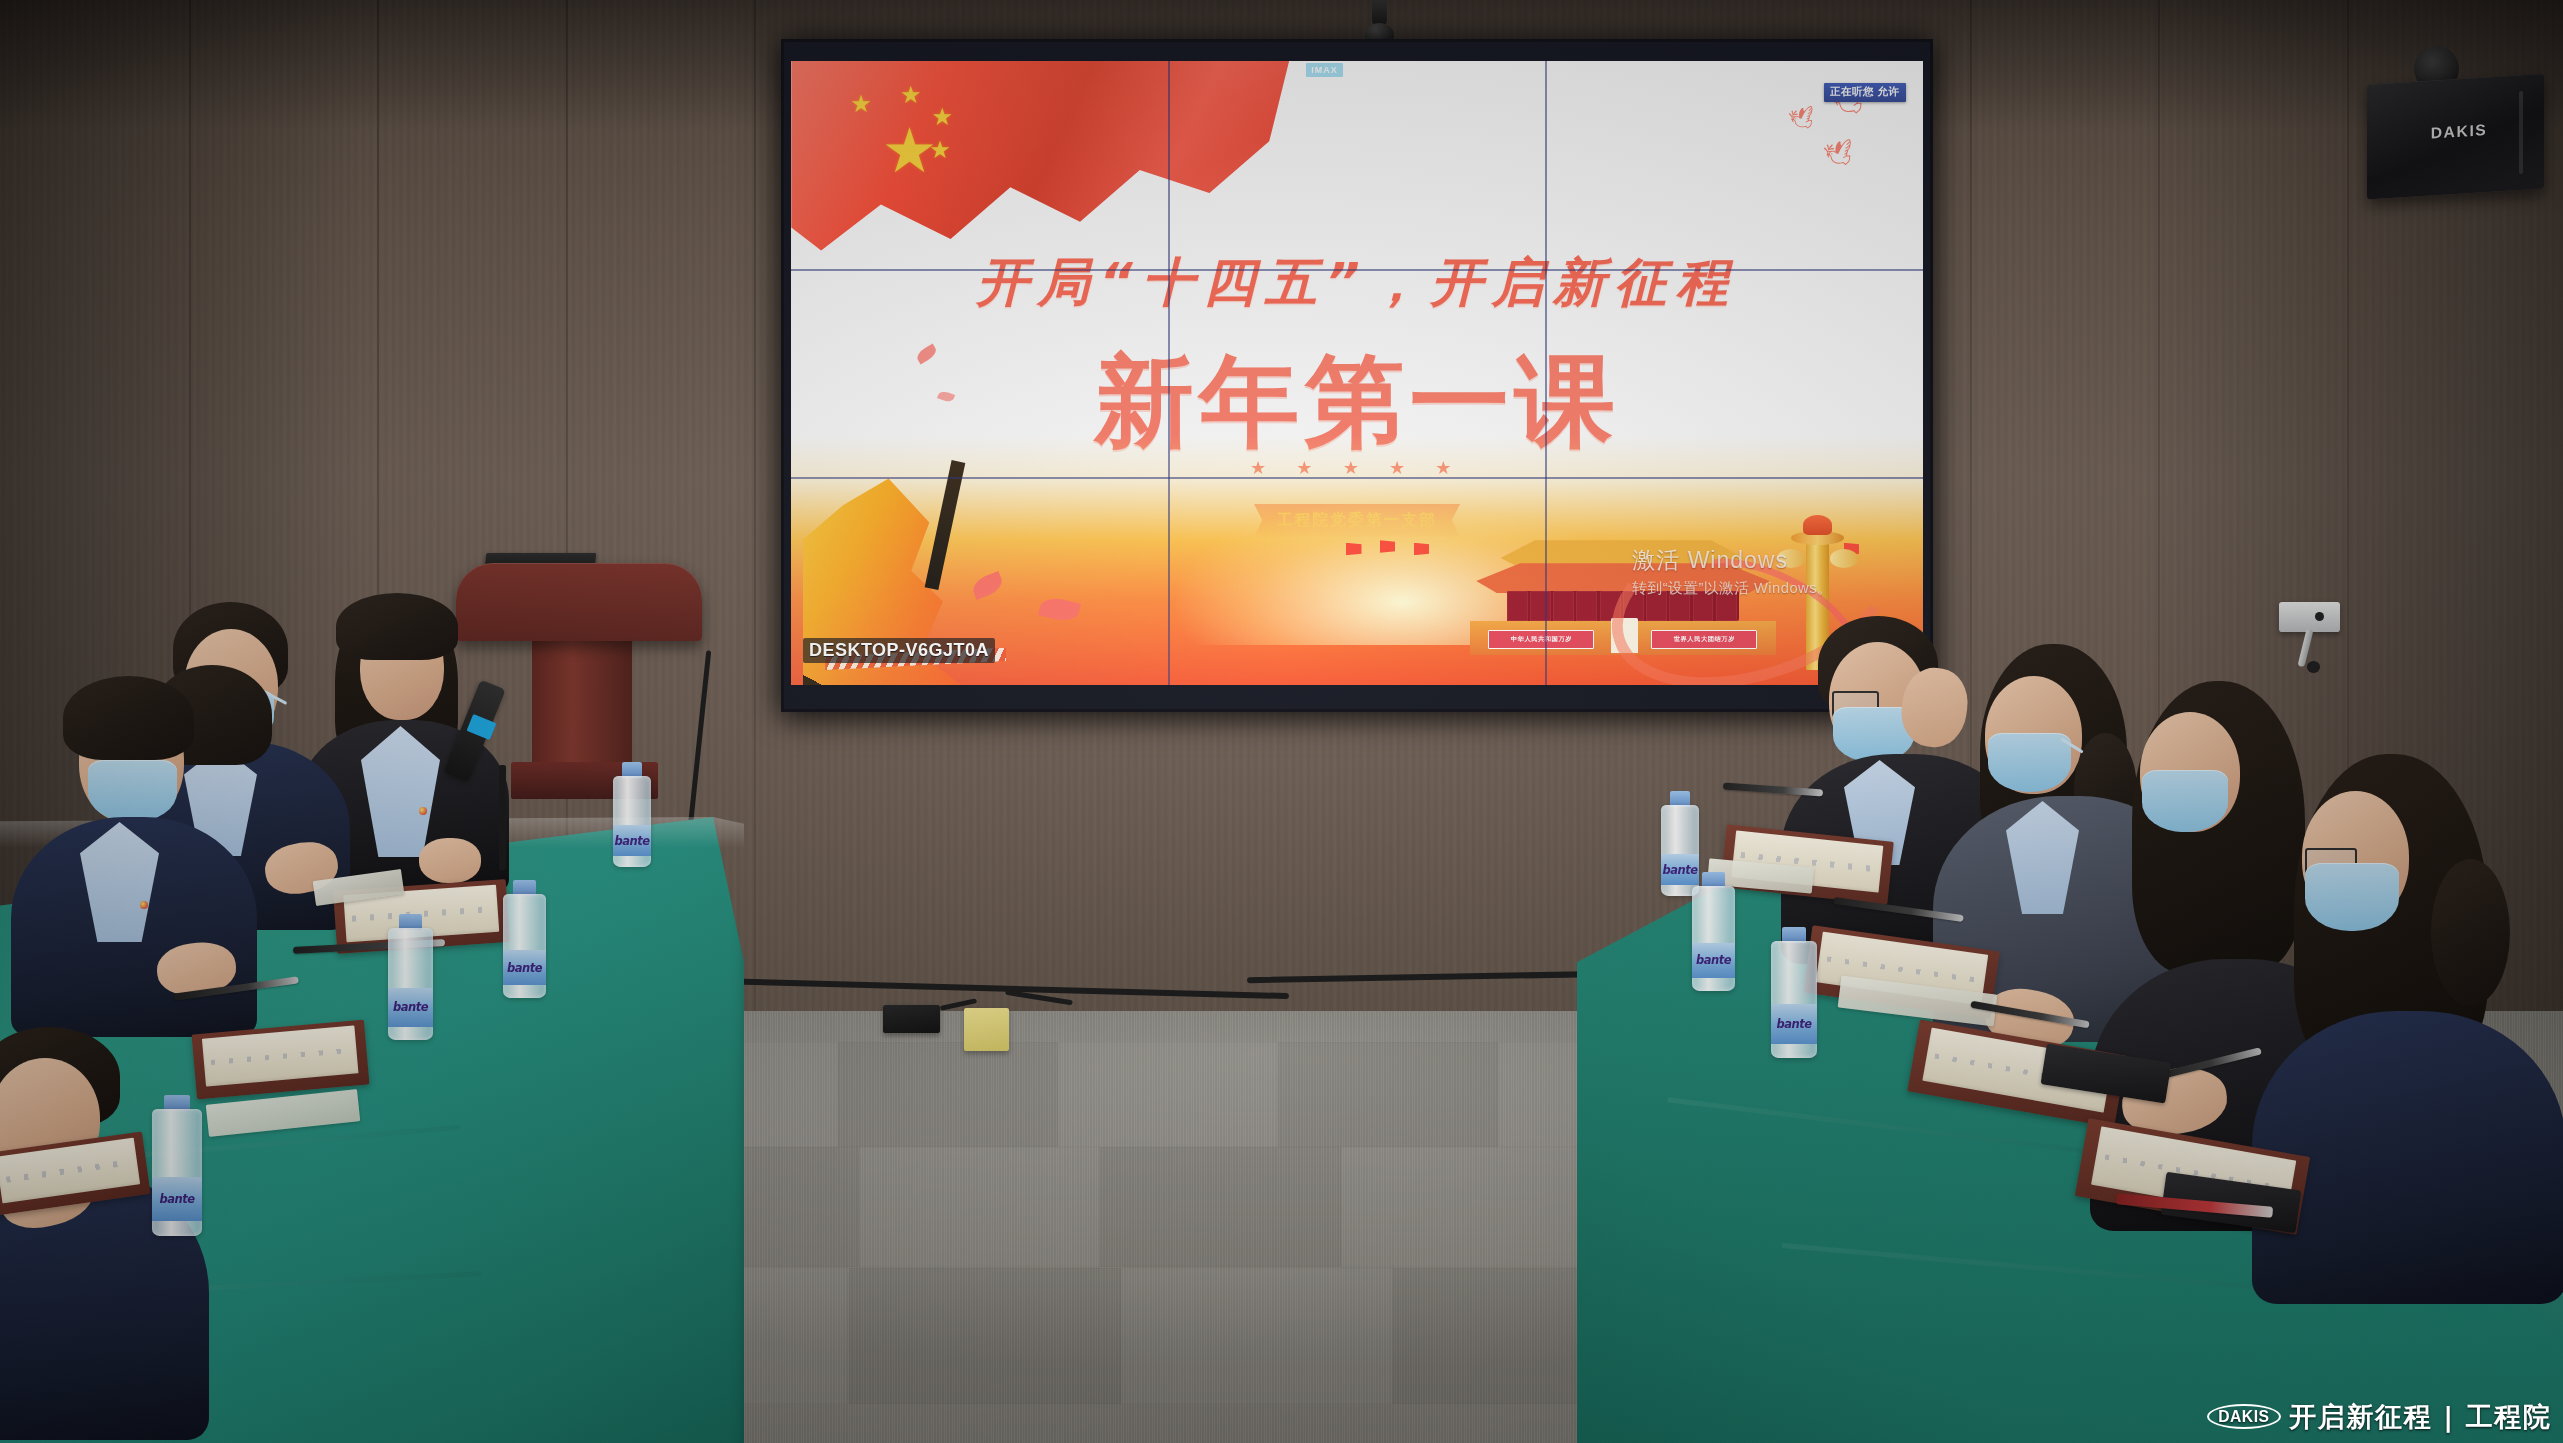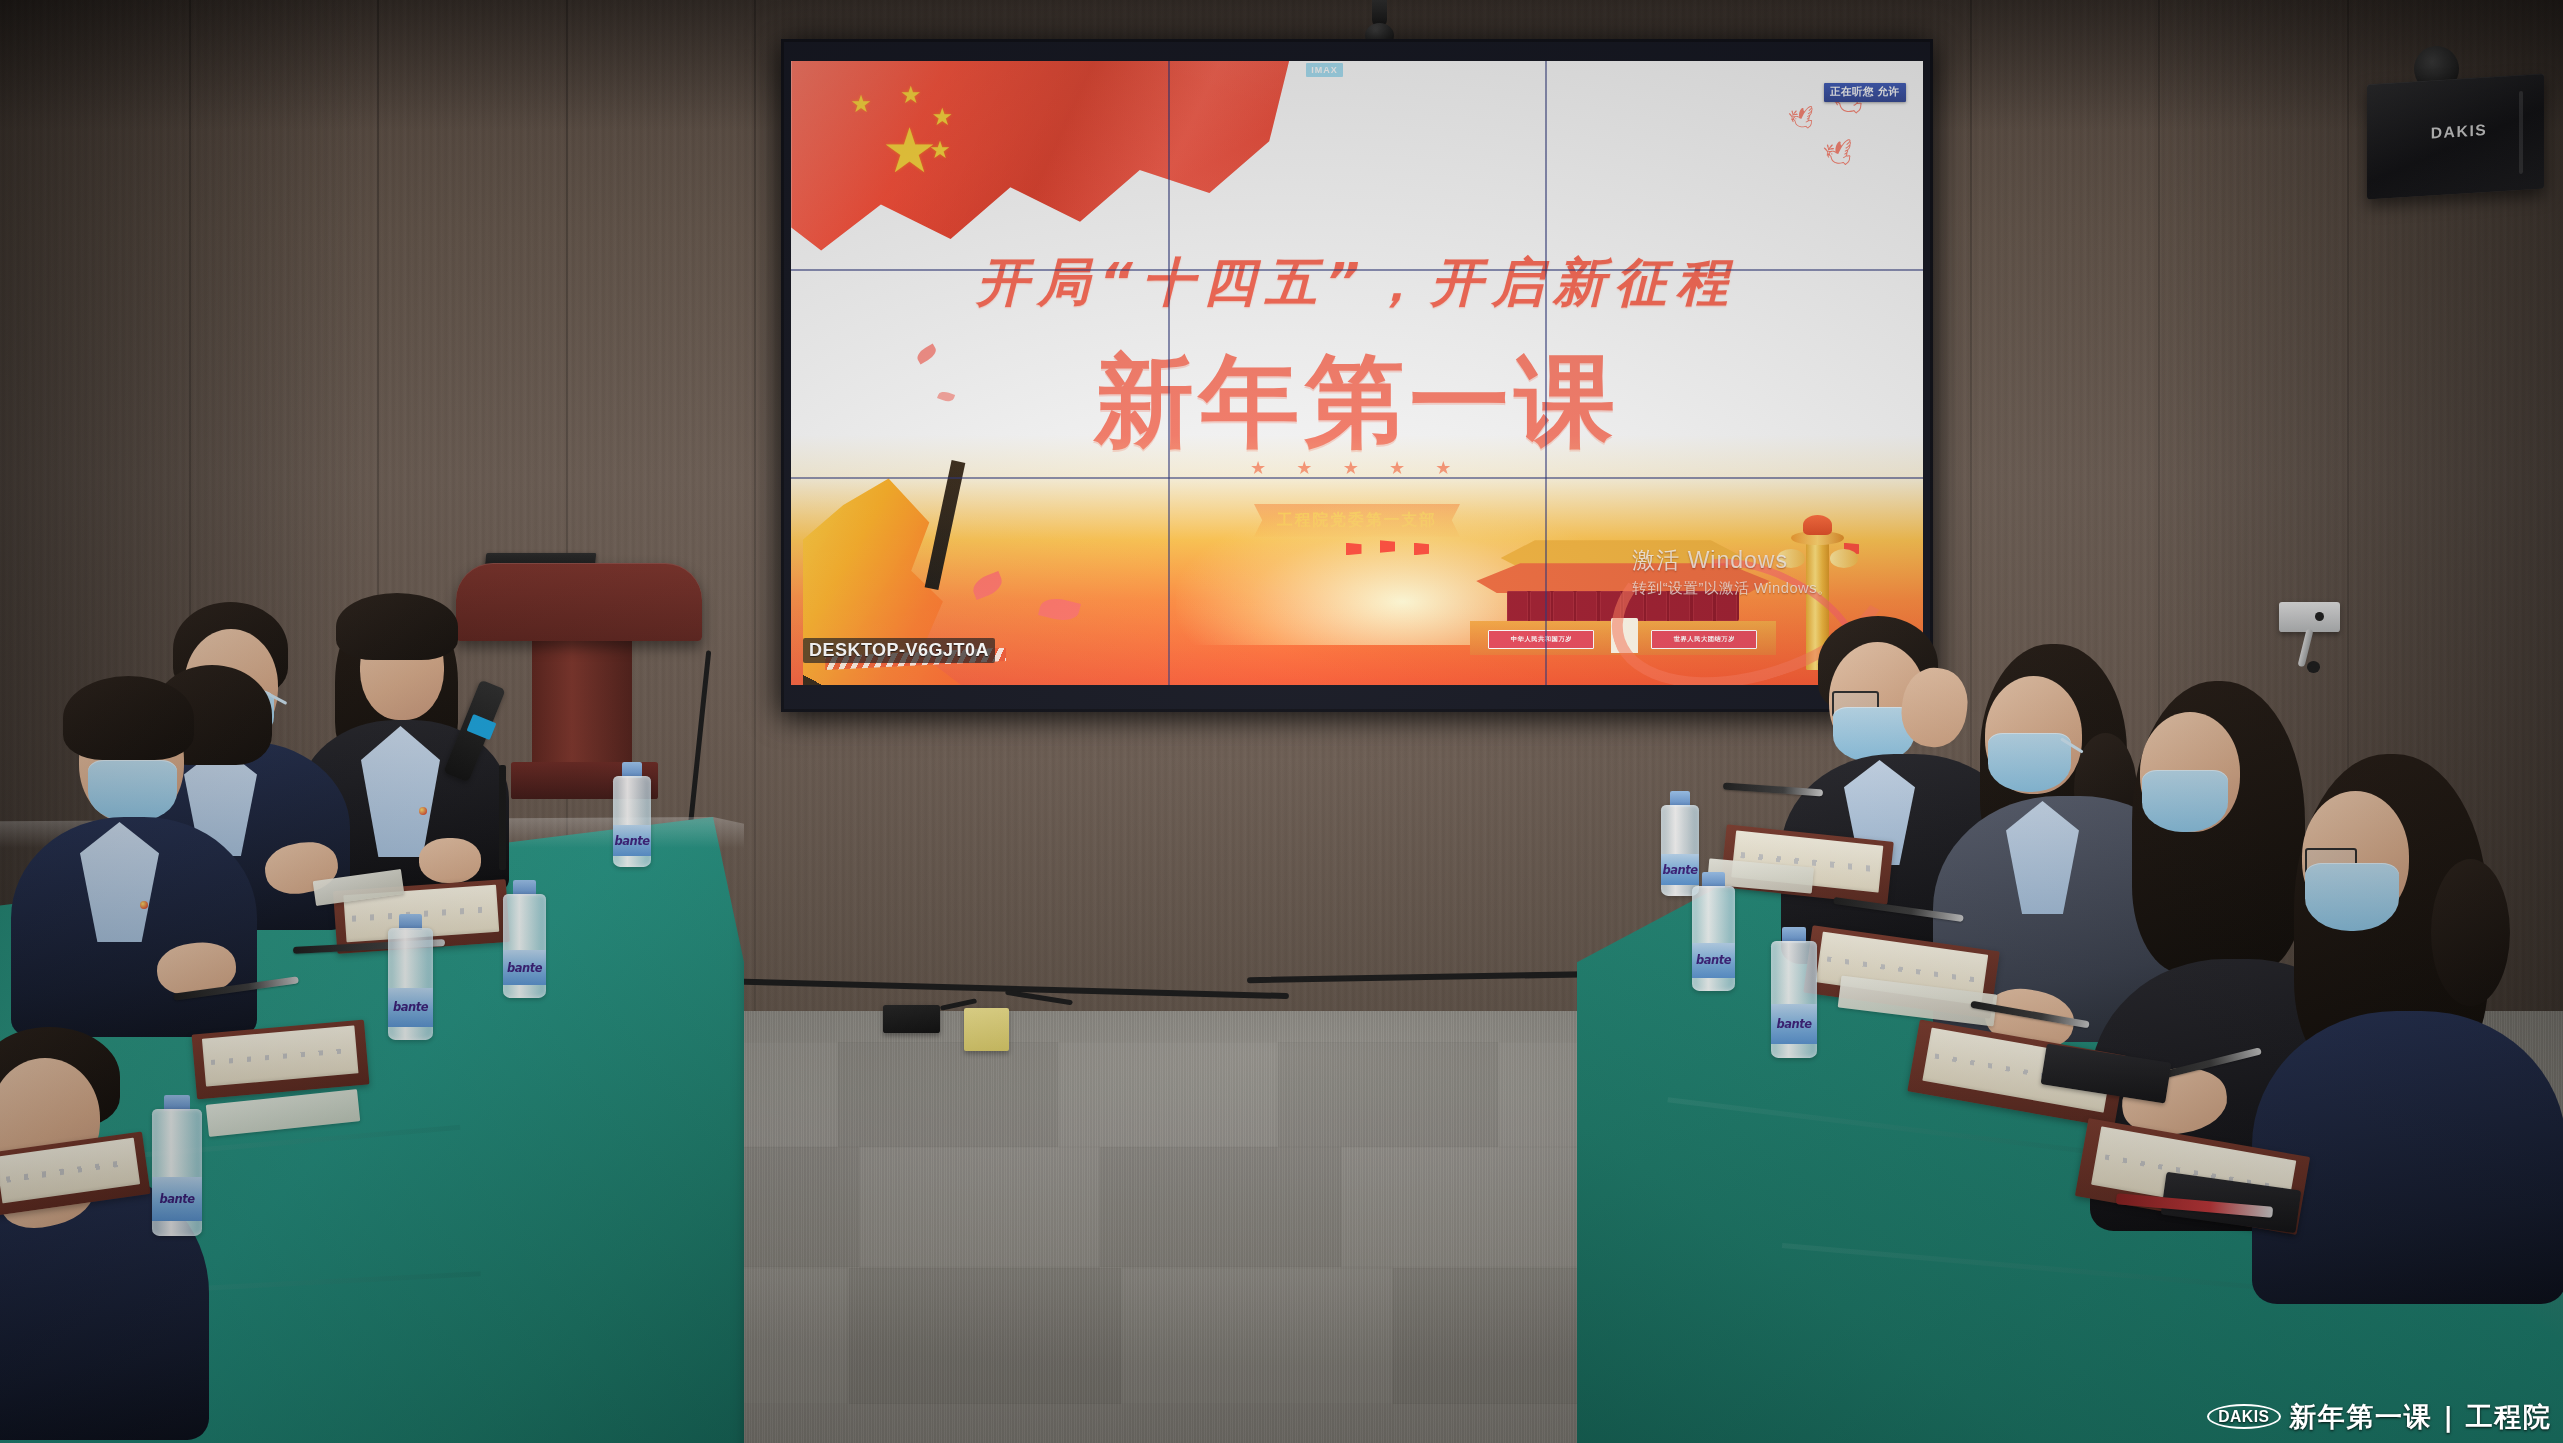--- a/index.html
+++ b/index.html
@@ -784,17 +784,17 @@
       <div class="bottle-label">
           <span>bante</span>
         </div>
     </div>
   </div>
 
   <div class="grade"></div>
 
   <div class="wm">
     <div class="wm-oval">DAKIS</div>
-    <div class="wm-cn">新年第一课 | 工程院</div>
+    <div class="wm-cn">开启新征程 | 工程院</div>
   </div>
 
 </div>
 
 
 </body></html>

